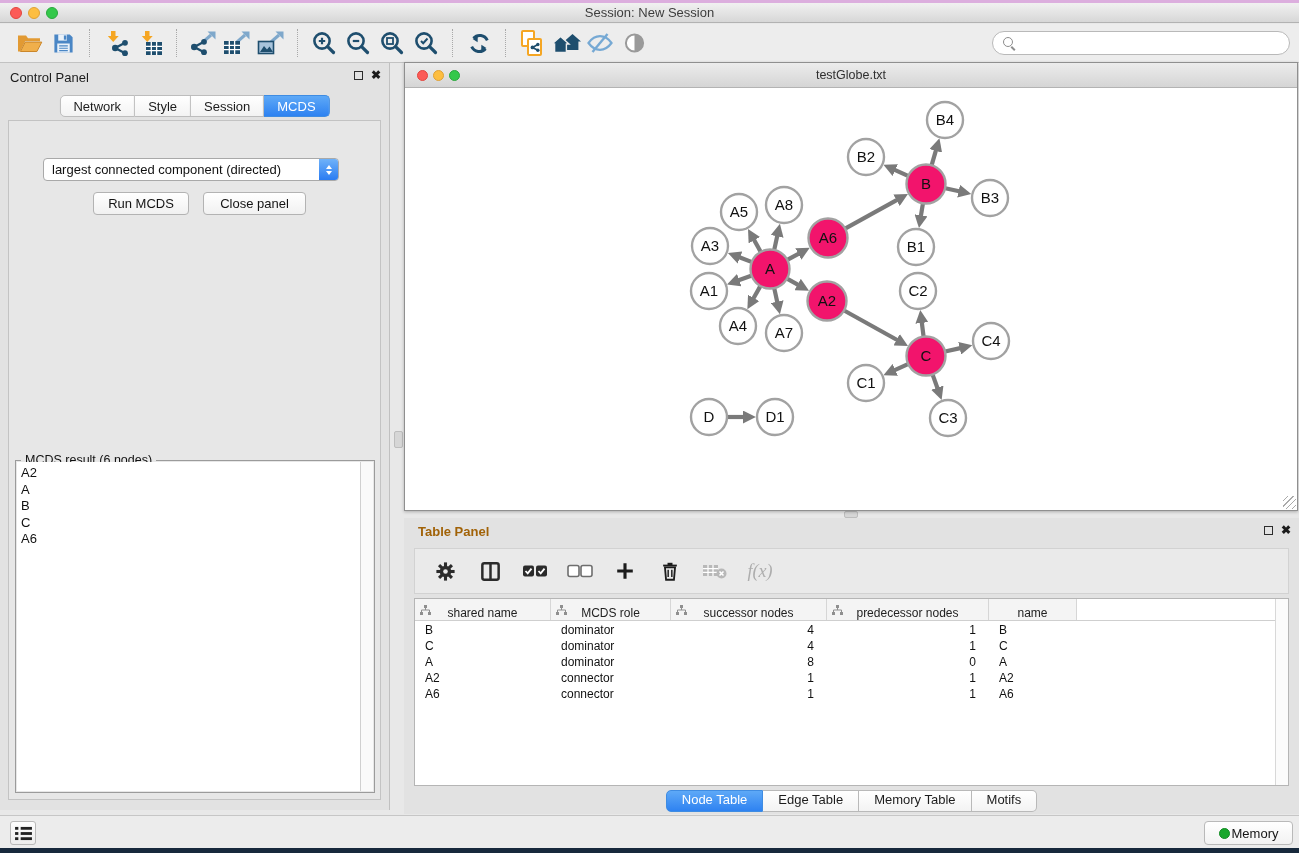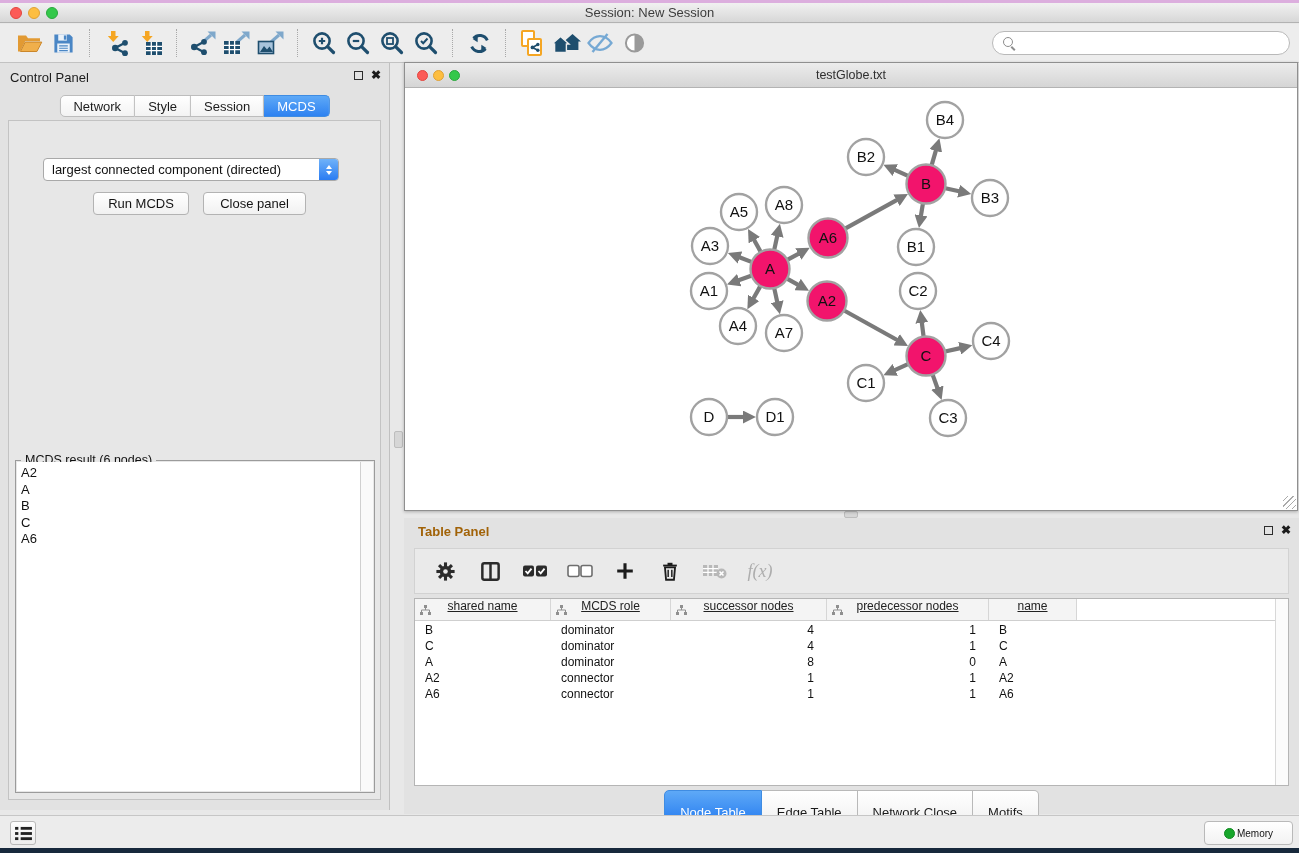--- a/index.html
+++ b/index.html
@@ -84,40 +84,40 @@
   
   .table-panel { position:absolute; left:404px; top:518px; width:895px; height:296px; background:#e2e2e2; }
   .tp-header { position:absolute; top:6px; left:14px; font-size:13px; color:#a16207;font-weight:bold; }
   .tp-toolbar { position:absolute; left:10px; right:10px; top:30px; height:46px; background:#eaeaea;
     border:1px solid #d2d2d2; display:flex; align-items:center; padding-left:16px; gap:17px; }
   .tp-btn { display:flex; align-items:center; justify-content:center; width:28px; height:30px; }
   .fx-label { font-family:"Liberation Serif", serif; font-style:italic; font-size:18px; color:#adadad; }
   .tp-table { position:absolute; left:10px; right:10px; top:80px; height:188px; background:#fff; border:1px solid #b5b5b5; }
   .thead { position:absolute; top:0; left:0; right:13px; height:22px; display:flex; border-bottom:1px solid #cfcfcf; }
   .th { position:relative; background:#f4f4f4; border-right:1px solid #d6d6d6; display:flex;
-    align-items:flex-start; justify-content:center; font-size:12px; color:#222;text-decoration:underline; }
+    align-items:flex-end; justify-content:center; font-size:12px; color:#222; }
   .th .colicon { position:absolute; left:5px; top:6px; }
   .tbody { position:absolute; top:23px; left:0; right:13px; bottom:0; overflow:hidden; }
   .tr { display:flex; height:16px; align-items:center; }
   .td { font-size:12px; color:#111; white-space:nowrap; overflow:hidden; }
   .table-scroll { position:absolute; right:0; top:0; bottom:0; width:13px; background:#fbfbfb; border-left:1px solid #d8d8d8; }
   .tp-tabs { position:absolute; top:272px; left:0; right:0; display:flex; justify-content:center; }
   .tp-tab { background:linear-gradient(#ffffff,#f3f3f3); border:1px solid #b9b9b9; border-left:none;
-    font-size:13px; color:#1c1c1c; padding:14px 15px; height:22px; white-space:nowrap; }
+    font-size:13px; color:#1c1c1c; padding:1px 15px; height:22px; white-space:nowrap; }
   .tp-tab:first-child { border-left:1px solid #b9b9b9; border-radius:5px 0 0 5px; }
   .tp-tab:last-child { border-radius:0 5px 5px 0; }
   .tp-tab.active { background:linear-gradient(#5ea9f7,#2e82f1); color:#fff; border-color:#3f8ce2; }
   
   .status-bar { position:absolute; left:0; right:0; top:815px; height:33px; background:#ececec; border-top:1px solid #c6c6c6; }
   .list-btn { position:absolute; left:10px; top:5px; width:26px; height:24px;
     background:linear-gradient(#fdfdfd,#ededed); border:1px solid #b9b9b9; border-radius:3px;
     display:flex; align-items:center; justify-content:center; }
   .memory-btn { position:absolute; right:6px; top:5px; width:89px; height:24px;
     background:linear-gradient(#ffffff,#f2f2f2); border:1px solid #b9b9b9; border-radius:4px;
-    display:flex; align-items:center; justify-content:center; gap:2px; font-size:10px; color:#141414; }
+    display:flex; align-items:center; justify-content:center; gap:2px; font-size:13px; color:#141414; }
   .mem-dot { width:11px; height:11px; border-radius:50%; background:#17a62b; border:1px solid #0f8a20; }
   .bottom-strip { position:absolute; left:0; right:0; top:848px; height:5px; background:#17293c; }
 </style>
 </head>
 <body>
 
 <div class="top-strip"></div>
 
 <div class="titlebar">
   <div class="lights">
@@ -577,21 +577,21 @@
           <div class="td" style="width: 156px; text-align: right; padding: 0px 13px 0px 0px;">1</div>
           <div class="td" style="width: 162px; text-align: right; padding: 0px 13px 0px 0px;">1</div>
           <div class="td" style="width: 88px; text-align: left; padding: 0px 0px 0px 10px;">A6</div>
         </div>
       </div>
     <div class="table-scroll"></div>
   </div>
   <div class="tp-tabs">
     <div class="tp-tab active">Node Table</div>
     <div class="tp-tab">Edge Table</div>
-    <div class="tp-tab">Network Close</div>
+    <div class="tp-tab">Memory Table</div>
     <div class="tp-tab">Motifs</div>
   </div>
 </div>
 
 <div class="status-bar">
   <div class="list-btn">
     <svg width="17" height="15" viewBox="0 0 18 16">
       <g fill="#222">
         <rect x="0" y="1" width="3.5" height="3"></rect>
           <rect x="6" y="1" width="12" height="3"></rect>

